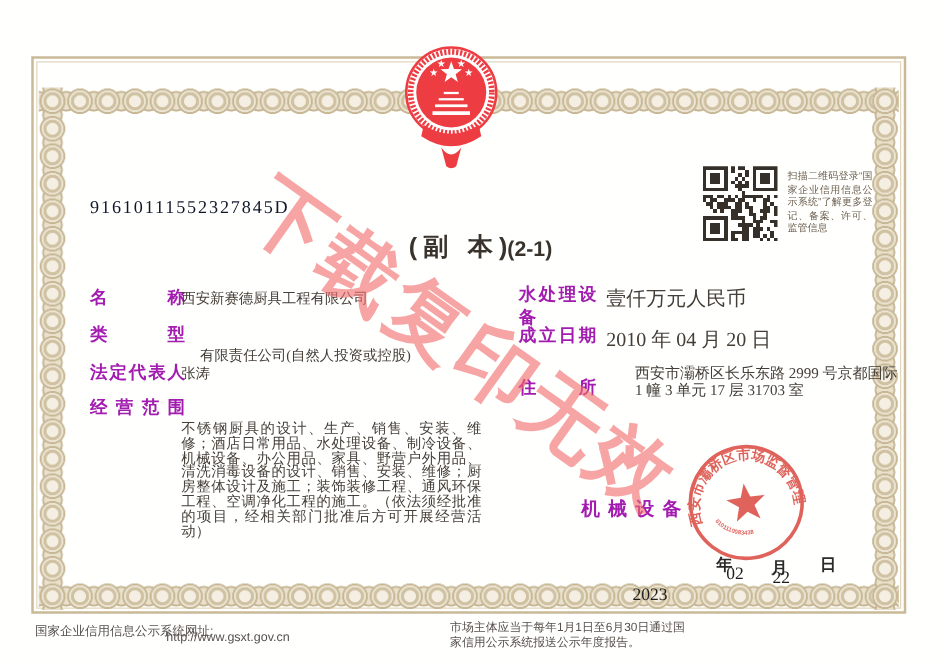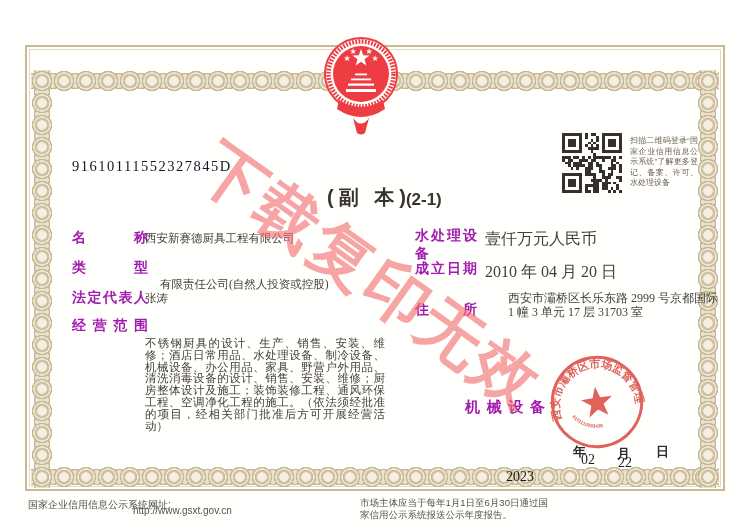--- a/index.html
+++ b/index.html
@@ -218,21 +218,21 @@
         <rect x="19" y="19" width="1" height="1"></rect>
         <rect x="8" y="20" width="1" height="1"></rect>
         <rect x="9" y="20" width="1" height="1"></rect>
         <rect x="11" y="20" width="1" height="1"></rect>
         <rect x="12" y="20" width="1" height="1"></rect>
         <rect x="16" y="20" width="1" height="1"></rect>
         <rect x="18" y="20" width="1" height="1"></rect>
         <rect x="20" y="20" width="1" height="1"></rect>
       </g>
     </svg>
-  <div class="abs qr-caption" style="left:630px;top:136px;">扫描二维码登录“国家企业信用信息公示系统”了解更多登记、备案、许可、水处理设备</div>
+  <div class="abs qr-caption" style="left:630px;top:136px;">扫描二维码登录“国家企业信用信息公示系统”了解更多登记、备案、许可、监管信息</div>
 
   <div class="abs lbl" style="left:72px;top:229px;width:76px;">名称</div>
   <div class="abs val" style="left:145px;top:231px;">西安新赛德厨具工程有限公司</div>
 
   <div class="abs lbl" style="left:72px;top:259px;width:76px;">类型</div>
   <div class="abs val" style="left:160px;top:261px;margin-top:16px;">有限责任公司(自然人投资或控股)</div>
 
   <div class="abs lbl" style="left:72px;top:289px;width:76px;">法定代表人</div>
   <div class="abs val" style="left:145px;top:291px;">张涛</div>
 

